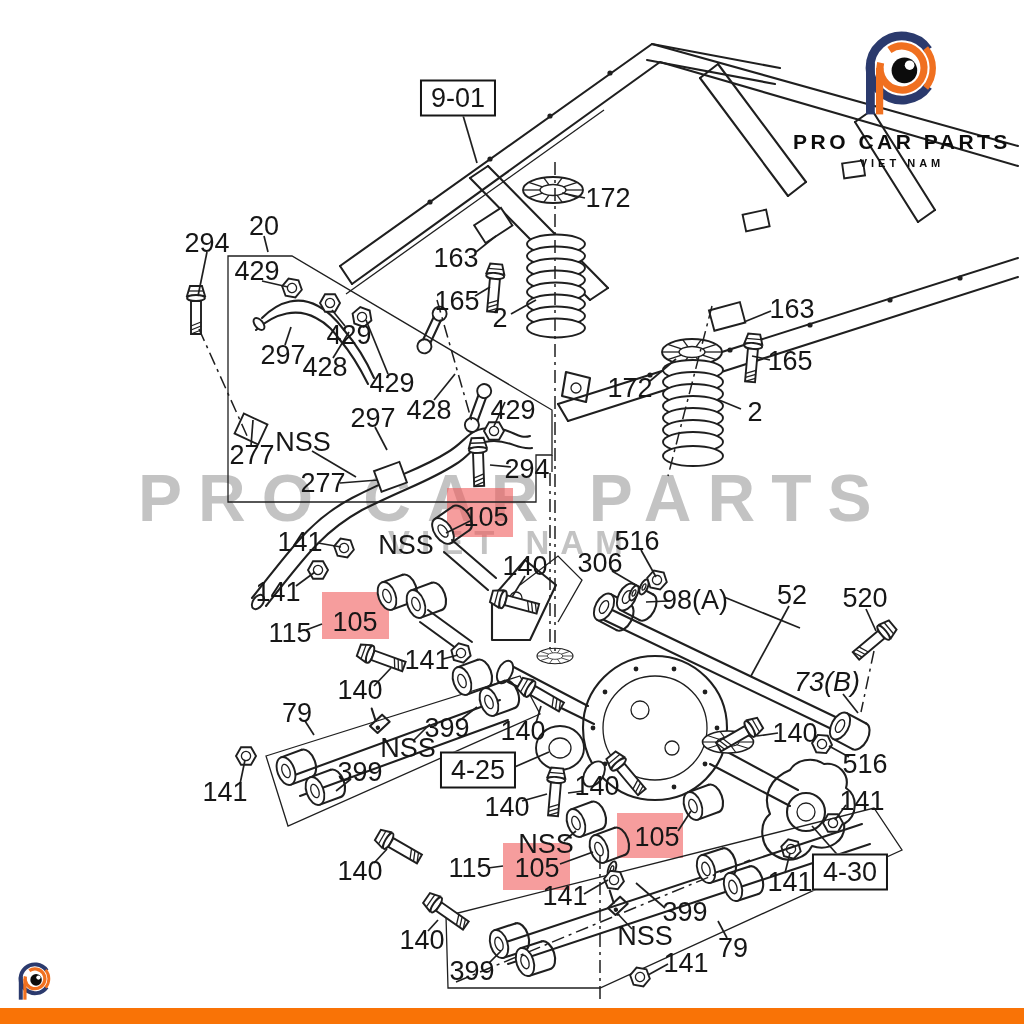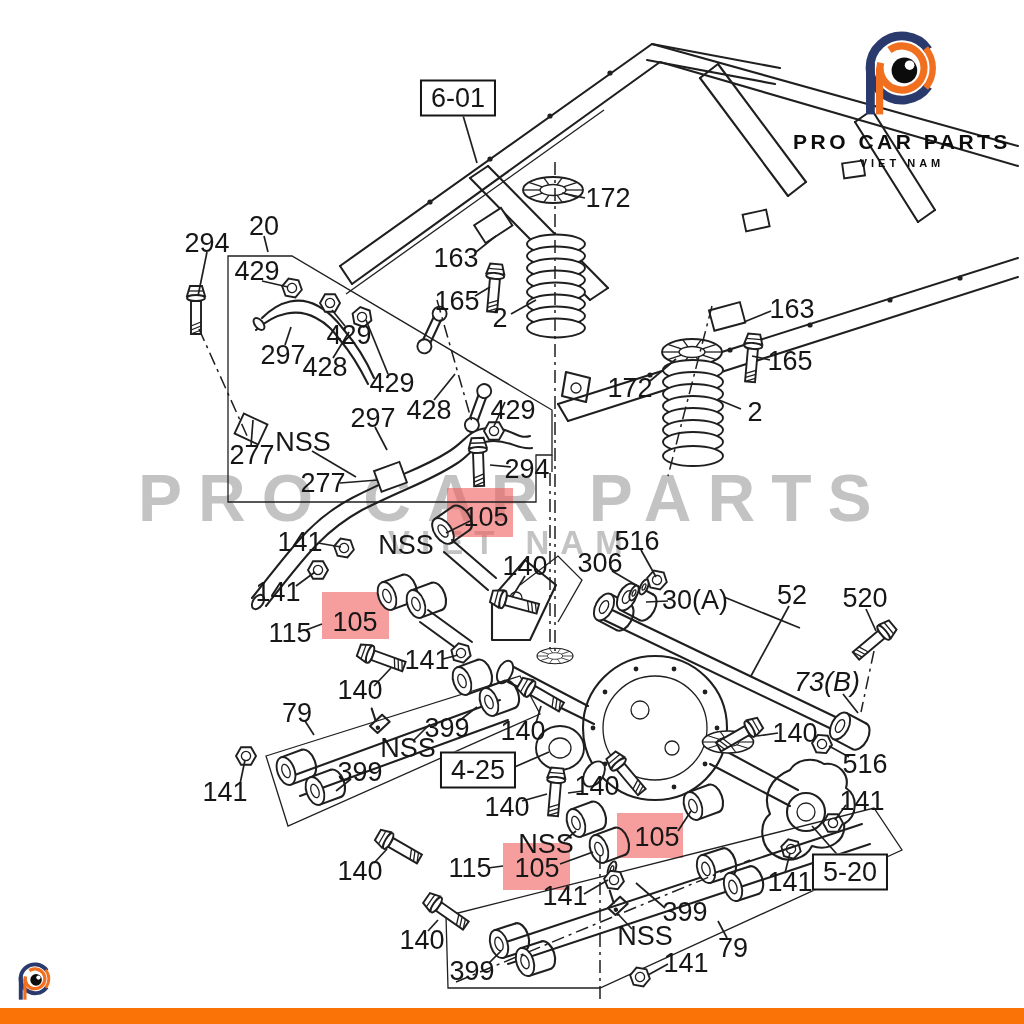--- a/index.html
+++ b/index.html
@@ -391,21 +391,21 @@
       <line class="leader" x1="665" y1="908" x2="636" y2="883"></line>
       <line class="leader" x1="632" y1="929" x2="617" y2="913"></line>
       <line class="leader" x1="727" y1="938" x2="718" y2="921"></line>
       <line class="leader" x1="428" y1="931" x2="438" y2="920"></line>
       <line class="leader" x1="668" y1="964" x2="648" y2="975"></line>
       <line class="leader" x1="489" y1="963" x2="501" y2="951"></line>
     </g>
   </svg>
 
   <div id="callout-layer">
-      <div class="callout boxed" style="left: 458px; top: 98px;">6-01</div>
+      <div class="callout boxed" style="left: 458px; top: 98px;">9-01</div>
       <div class="callout" style="left: 608px; top: 198px;">172</div>
       <div class="callout" style="left: 456px; top: 258px;">163</div>
       <div class="callout" style="left: 457px; top: 301px;">165</div>
       <div class="callout" style="left: 500px; top: 318px;">2</div>
       <div class="callout" style="left: 792px; top: 309px;">163</div>
       <div class="callout" style="left: 790px; top: 361px;">165</div>
       <div class="callout" style="left: 630px; top: 388px;">172</div>
       <div class="callout" style="left: 755px; top: 412px;">2</div>
       <div class="callout" style="left: 207px; top: 243px;">294</div>
       <div class="callout" style="left: 264px; top: 226px;">20</div>
@@ -421,21 +421,21 @@
       <div class="callout" style="left: 252px; top: 455px;">277</div>
       <div class="callout" style="left: 323px; top: 483px;">277</div>
       <div class="callout" style="left: 527px; top: 469px;">294</div>
       <div class="callout hl" style="left: 486px; top: 517px;">105</div>
       <div class="callout" style="left: 300px; top: 542px;">141</div>
       <div class="callout" style="left: 406px; top: 545px;">NSS</div>
       <div class="callout" style="left: 525px; top: 566px;">140</div>
       <div class="callout" style="left: 637px; top: 541px;">516</div>
       <div class="callout" style="left: 600px; top: 563px;">306</div>
       <div class="callout" style="left: 278px; top: 592px;">141</div>
-      <div class="callout" style="left: 695px; top: 600px;">30(A)</div>
+      <div class="callout" style="left: 695px; top: 600px;">98(A)</div>
       <div class="callout" style="left: 792px; top: 595px;">52</div>
       <div class="callout" style="left: 865px; top: 598px;">520</div>
       <div class="callout hl" style="left: 355px; top: 622px;">105</div>
       <div class="callout" style="left: 290px; top: 633px;">115</div>
       <div class="callout" style="left: 427px; top: 660px;">141</div>
       <div class="callout" style="left: 827px; top: 682px; font-style: italic;">73(B)</div>
       <div class="callout" style="left: 360px; top: 690px;">140</div>
       <div class="callout" style="left: 297px; top: 713px;">79</div>
       <div class="callout" style="left: 447px; top: 728px;">399</div>
       <div class="callout" style="left: 523px; top: 731px;">140</div>
@@ -446,21 +446,21 @@
       <div class="callout boxed" style="left: 478px; top: 770px;">4-25</div>
       <div class="callout" style="left: 225px; top: 792px;">141</div>
       <div class="callout" style="left: 597px; top: 786px;">140</div>
       <div class="callout" style="left: 862px; top: 801px;">141</div>
       <div class="callout" style="left: 507px; top: 807px;">140</div>
       <div class="callout hl" style="left: 657px; top: 837px;">105</div>
       <div class="callout" style="left: 546px; top: 844px;">NSS</div>
       <div class="callout hl" style="left: 537px; top: 868px;">105</div>
       <div class="callout" style="left: 470px; top: 868px;">115</div>
       <div class="callout" style="left: 360px; top: 871px;">140</div>
-      <div class="callout boxed" style="left: 850px; top: 872px;">5-20</div>
+      <div class="callout boxed" style="left: 850px; top: 872px;">4-30</div>
       <div class="callout" style="left: 790px; top: 882px;">141</div>
       <div class="callout" style="left: 565px; top: 896px;">141</div>
       <div class="callout" style="left: 685px; top: 912px;">399</div>
       <div class="callout" style="left: 645px; top: 936px;">NSS</div>
       <div class="callout" style="left: 422px; top: 940px;">140</div>
       <div class="callout" style="left: 733px; top: 948px;">79</div>
       <div class="callout" style="left: 686px; top: 963px;">141</div>
       <div class="callout" style="left: 472px; top: 971px;">399</div>
     </div>
 

